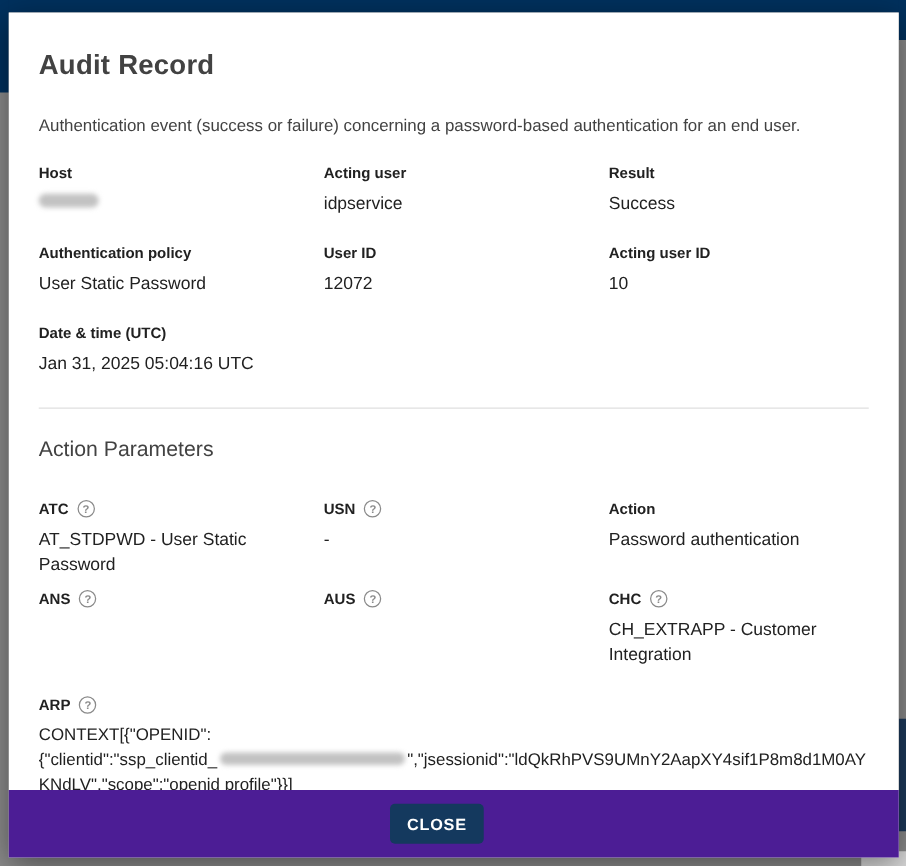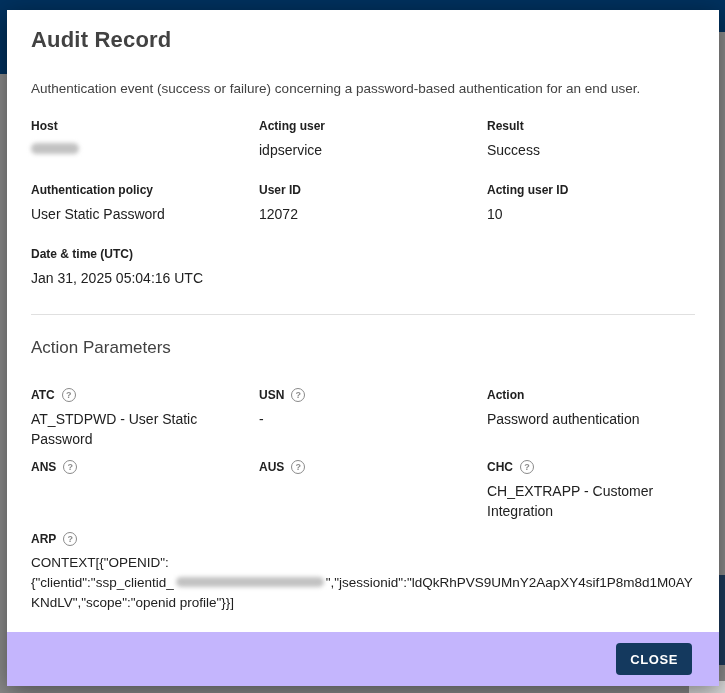--- a/index.html
+++ b/index.html
@@ -22,21 +22,21 @@
   .f-corner    { right: 0; bottom: 0; width: 36px; height: 12px; background: #dcdcdc; }
 
   
   .modal {
     position: absolute; left: 7px; top: 10px;
     width: 712px; height: 676px;
     background: #ffffff;
     display: flex; flex-direction: column;
     box-shadow: 0 6px 24px rgba(0,0,0,0.45);
   }
-  .modal-body { flex: 1; padding: 16px 24px 0 24px; overflow: hidden; }
+  .modal-body { flex: 1; padding: 28px 24px 0 24px; overflow: hidden; }
 
   .title {
     margin: 0;
     font-size: 22px; line-height: 28px;
     font-weight: 700; color: #424242;
     letter-spacing: 0.2px;
   }
   .desc {
     margin-top: 26px;
     font-size: 13.5px; line-height: 18px;
@@ -90,34 +90,34 @@
     border-radius: 7px;
     display: inline-block;
   }
   .redact.user  { display: block; width: 48px; height: 11px; margin-top: 9px; }
   .redact.host  { display: block; width: 96px; height: 12px; margin-top: 8px; }
   .redact.arp-inline {
     width: 148px; height: 10px; border-radius: 5px;
     vertical-align: baseline; margin: 0 2px;
   }
 
-  .arp-block { margin-top: 0; }
+  .arp-block { margin-top: 13px; }
   .arp-value {
     margin-top: 6px;
     max-width: 668px;
     font-size: 13.5px; line-height: 20px;
     color: #212121;
     word-break: break-all;
   }
 
   
   .footer {
     height: 54px; flex: 0 0 54px;
-    background: #c4b5fd;
-    display: flex; align-items: center; justify-content: flex-end;
+    background: #4c1d95;
+    display: flex; align-items: center; justify-content: center;
     padding-right: 27px;
   }
   .close-btn {
     min-width: 66px; height: 32px;
     padding: 0 14px;
     background: #14395e; color: #ffffff;
     border: none; border-radius: 4px;
     font-family: "Liberation Sans", sans-serif;
     font-size: 13px; font-weight: 700; letter-spacing: 0.6px;
     cursor: pointer;

